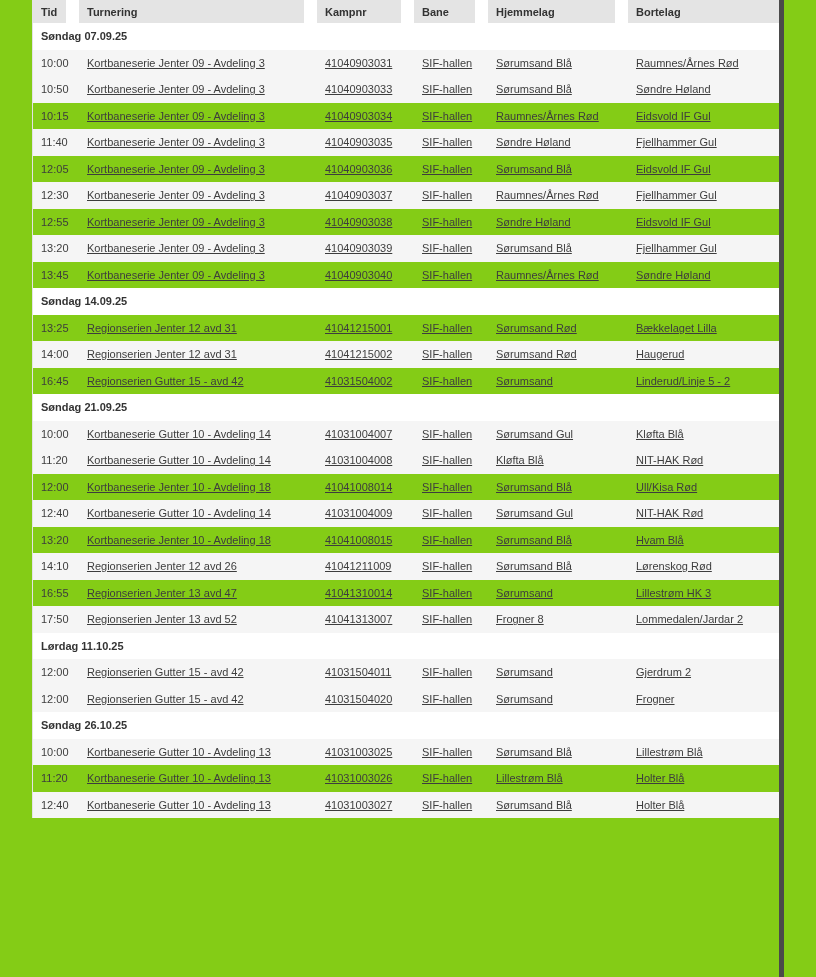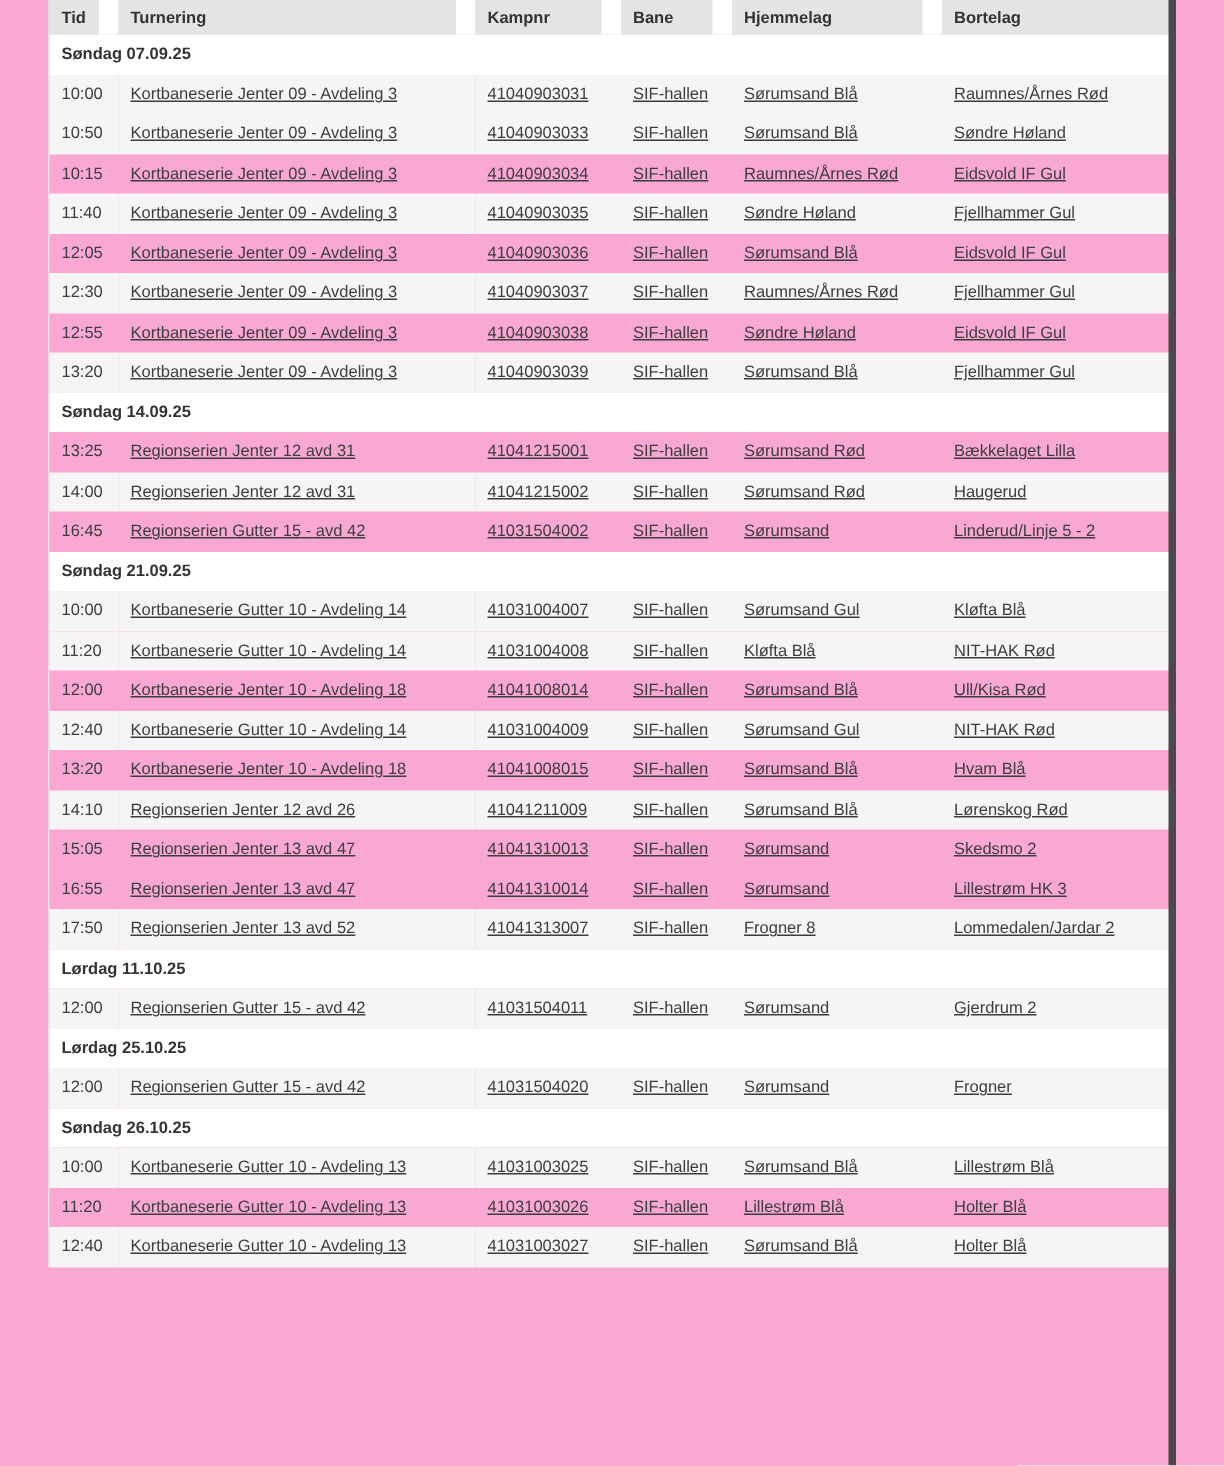--- a/index.html
+++ b/index.html
@@ -1,21 +1,21 @@
 <!DOCTYPE html>
 <html><head>
 <meta charset="utf-8">
 <style>
   html, body { margin: 0; padding: 0; background: #ffffff; }
   .page {
     position: relative;
     width: 816px;
     height: 977px;
     overflow: hidden;
-    background: #f9a8d4;
+    background: #84cc16;
     font-family: "Liberation Sans", sans-serif;
     font-size: 11px;
     color: #3d3d3d;
   }
   .table-area { position: absolute; left: 32px; top: 0; width: 748px; }
   table.match-table {
     border-collapse: separate;
     border-spacing: 0;
     table-layout: fixed;
     width: 747px;
@@ -147,20 +147,28 @@
             <td><a href="#">Eidsvold IF Gul</a></td>
           </tr>
           <tr class="match-row stripe">
             <td>13:20</td>
             <td><a href="#">Kortbaneserie Jenter 09 - Avdeling 3</a></td>
             <td><a href="#">41040903039</a></td>
             <td><a href="#">SIF-hallen</a></td>
             <td><a href="#">Sørumsand Blå</a></td>
             <td><a href="#">Fjellhammer Gul</a></td>
           </tr>
+          <tr class="match-row">
+            <td>13:45</td>
+            <td><a href="#">Kortbaneserie Jenter 09 - Avdeling 3</a></td>
+            <td><a href="#">41040903040</a></td>
+            <td><a href="#">SIF-hallen</a></td>
+            <td><a href="#">Raumnes/Årnes Rød</a></td>
+            <td><a href="#">Søndre Høland</a></td>
+          </tr>
           <tr class="date-row">
             <td colspan="6">Søndag 14.09.25</td>
           </tr>
           <tr class="match-row">
             <td>13:25</td>
             <td><a href="#">Regionserien Jenter 12 avd 31</a></td>
             <td><a href="#">41041215001</a></td>
             <td><a href="#">SIF-hallen</a></td>
             <td><a href="#">Sørumsand Rød</a></td>
             <td><a href="#">Bækkelaget Lilla</a></td>
@@ -226,28 +234,20 @@
           </tr>
           <tr class="match-row stripe">
             <td>14:10</td>
             <td><a href="#">Regionserien Jenter 12 avd 26</a></td>
             <td><a href="#">41041211009</a></td>
             <td><a href="#">SIF-hallen</a></td>
             <td><a href="#">Sørumsand Blå</a></td>
             <td><a href="#">Lørenskog Rød</a></td>
           </tr>
           <tr class="match-row">
-            <td>15:05</td>
-            <td><a href="#">Regionserien Jenter 13 avd 47</a></td>
-            <td><a href="#">41041310013</a></td>
-            <td><a href="#">SIF-hallen</a></td>
-            <td><a href="#">Sørumsand</a></td>
-            <td><a href="#">Skedsmo 2</a></td>
-          </tr>
-          <tr class="match-row">
             <td>16:55</td>
             <td><a href="#">Regionserien Jenter 13 avd 47</a></td>
             <td><a href="#">41041310014</a></td>
             <td><a href="#">SIF-hallen</a></td>
             <td><a href="#">Sørumsand</a></td>
             <td><a href="#">Lillestrøm HK 3</a></td>
           </tr>
           <tr class="match-row stripe">
             <td>17:50</td>
             <td><a href="#">Regionserien Jenter 13 avd 52</a></td>
@@ -259,23 +259,20 @@
           <tr class="date-row">
             <td colspan="6">Lørdag 11.10.25</td>
           </tr>
           <tr class="match-row stripe">
             <td>12:00</td>
             <td><a href="#">Regionserien Gutter 15 - avd 42</a></td>
             <td><a href="#">41031504011</a></td>
             <td><a href="#">SIF-hallen</a></td>
             <td><a href="#">Sørumsand</a></td>
             <td><a href="#">Gjerdrum 2</a></td>
-          </tr>
-          <tr class="date-row">
-            <td colspan="6">Lørdag 25.10.25</td>
           </tr>
           <tr class="match-row stripe">
             <td>12:00</td>
             <td><a href="#">Regionserien Gutter 15 - avd 42</a></td>
             <td><a href="#">41031504020</a></td>
             <td><a href="#">SIF-hallen</a></td>
             <td><a href="#">Sørumsand</a></td>
             <td><a href="#">Frogner</a></td>
           </tr>
           <tr class="date-row">

